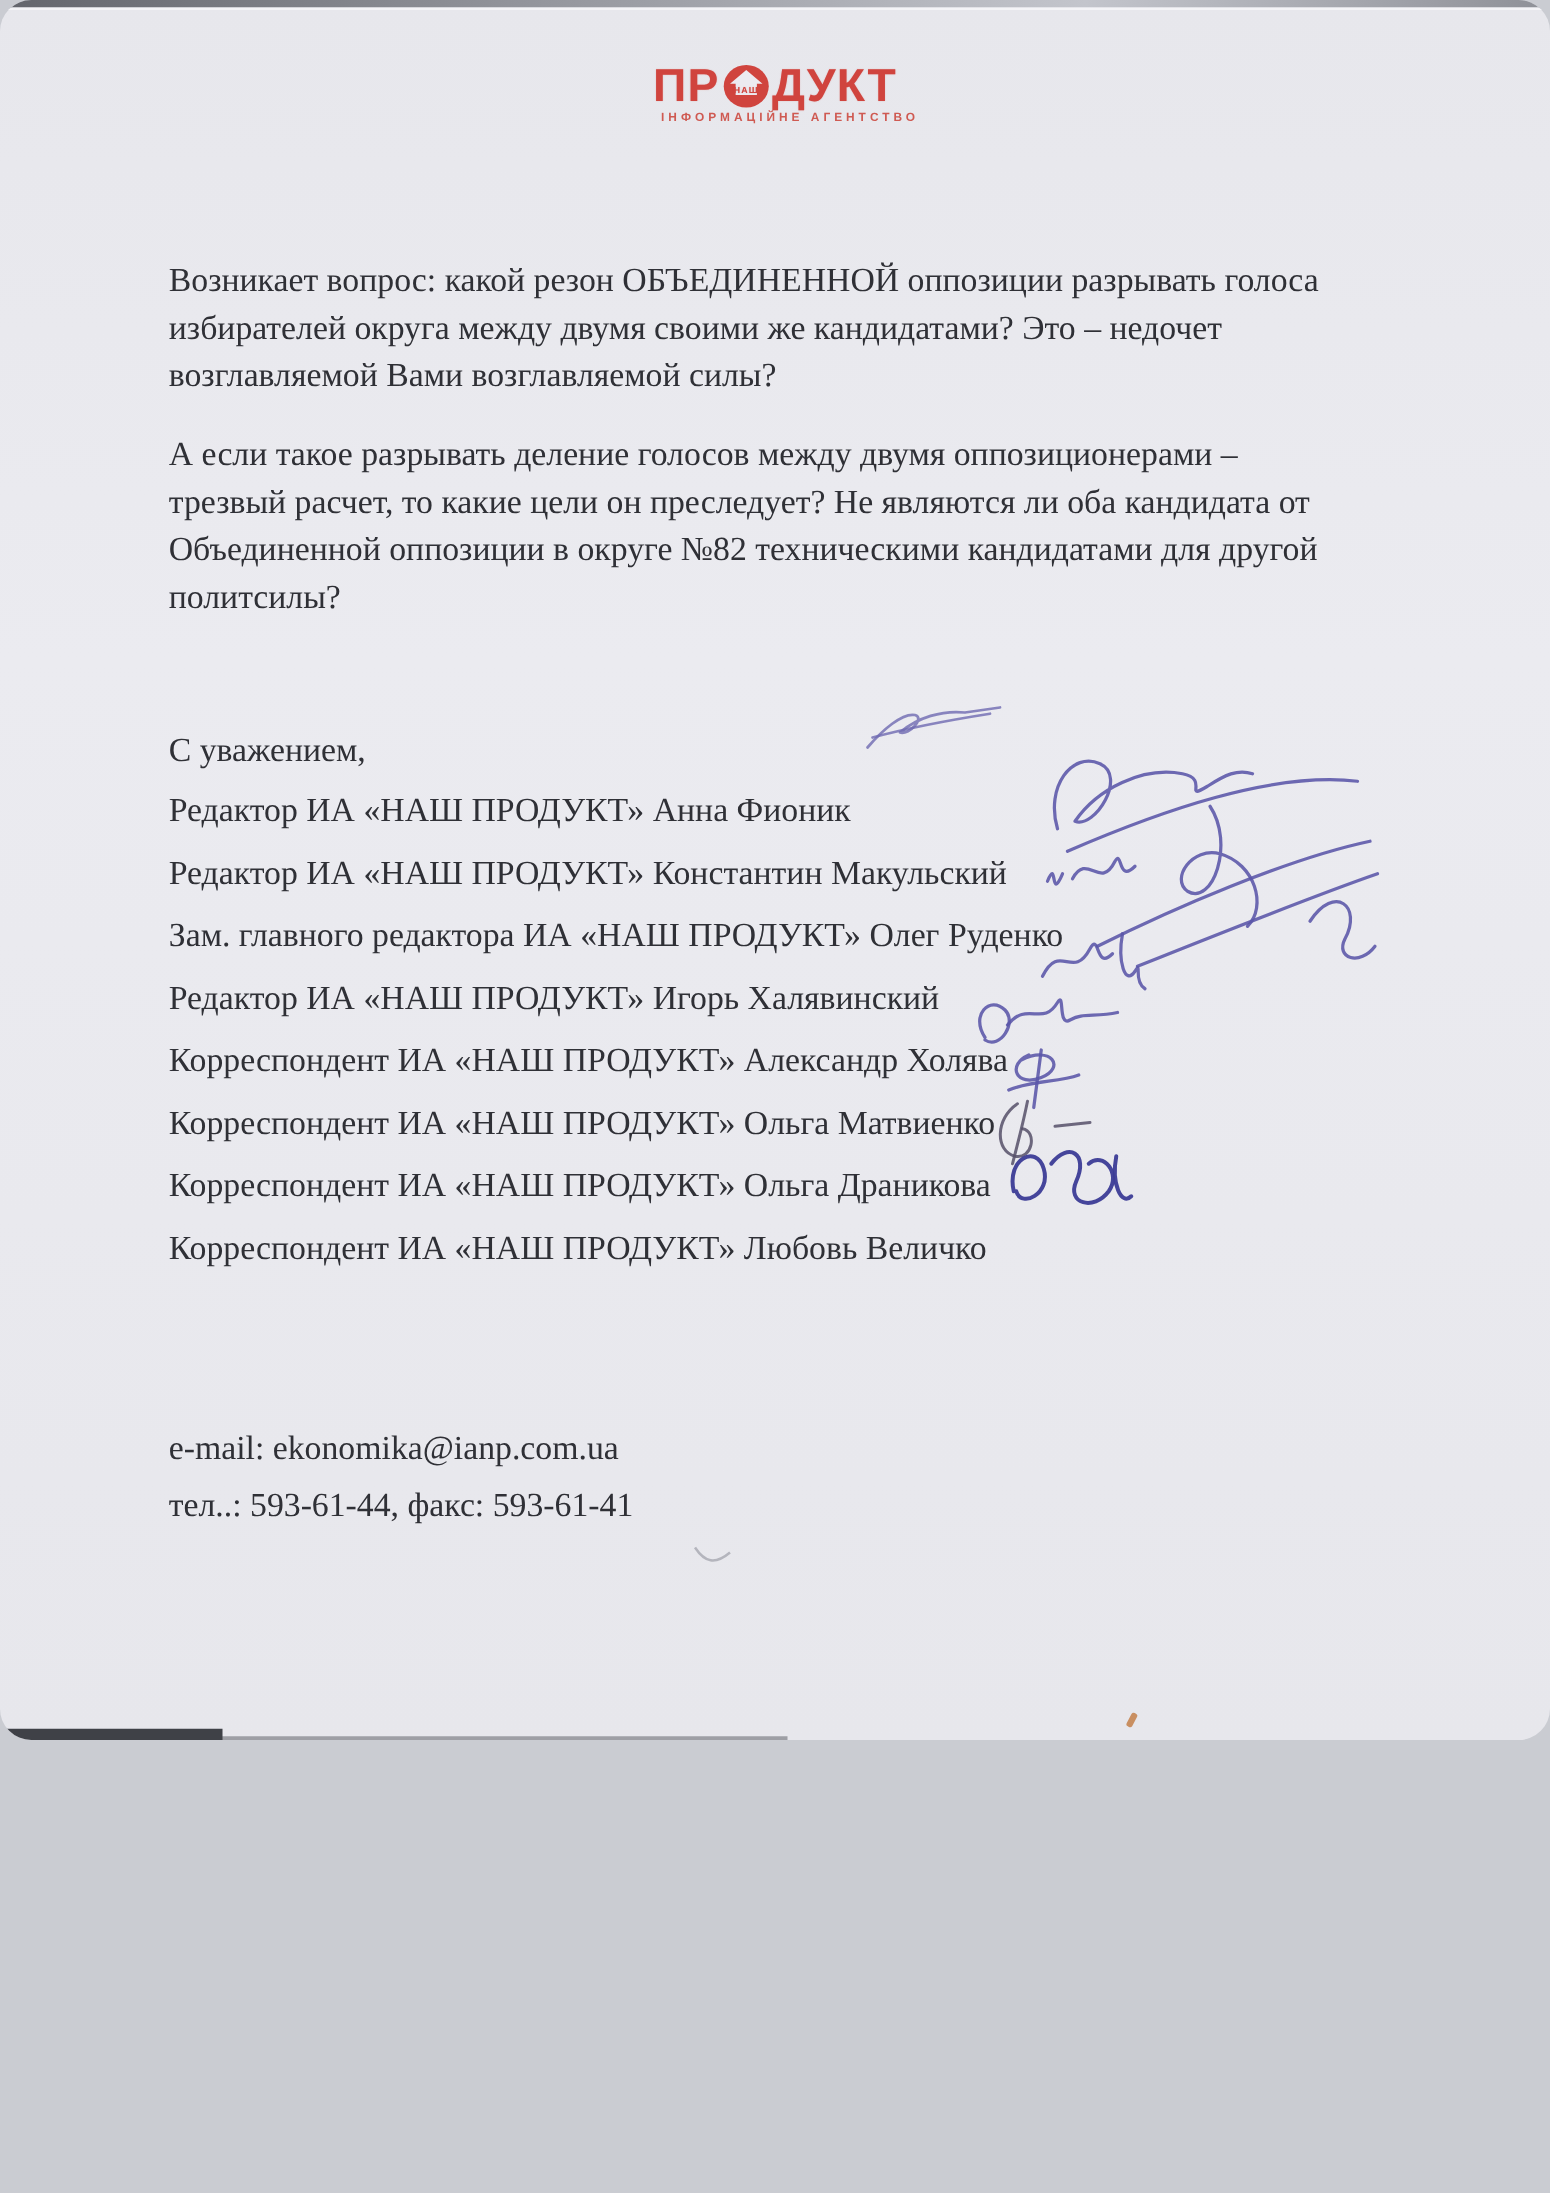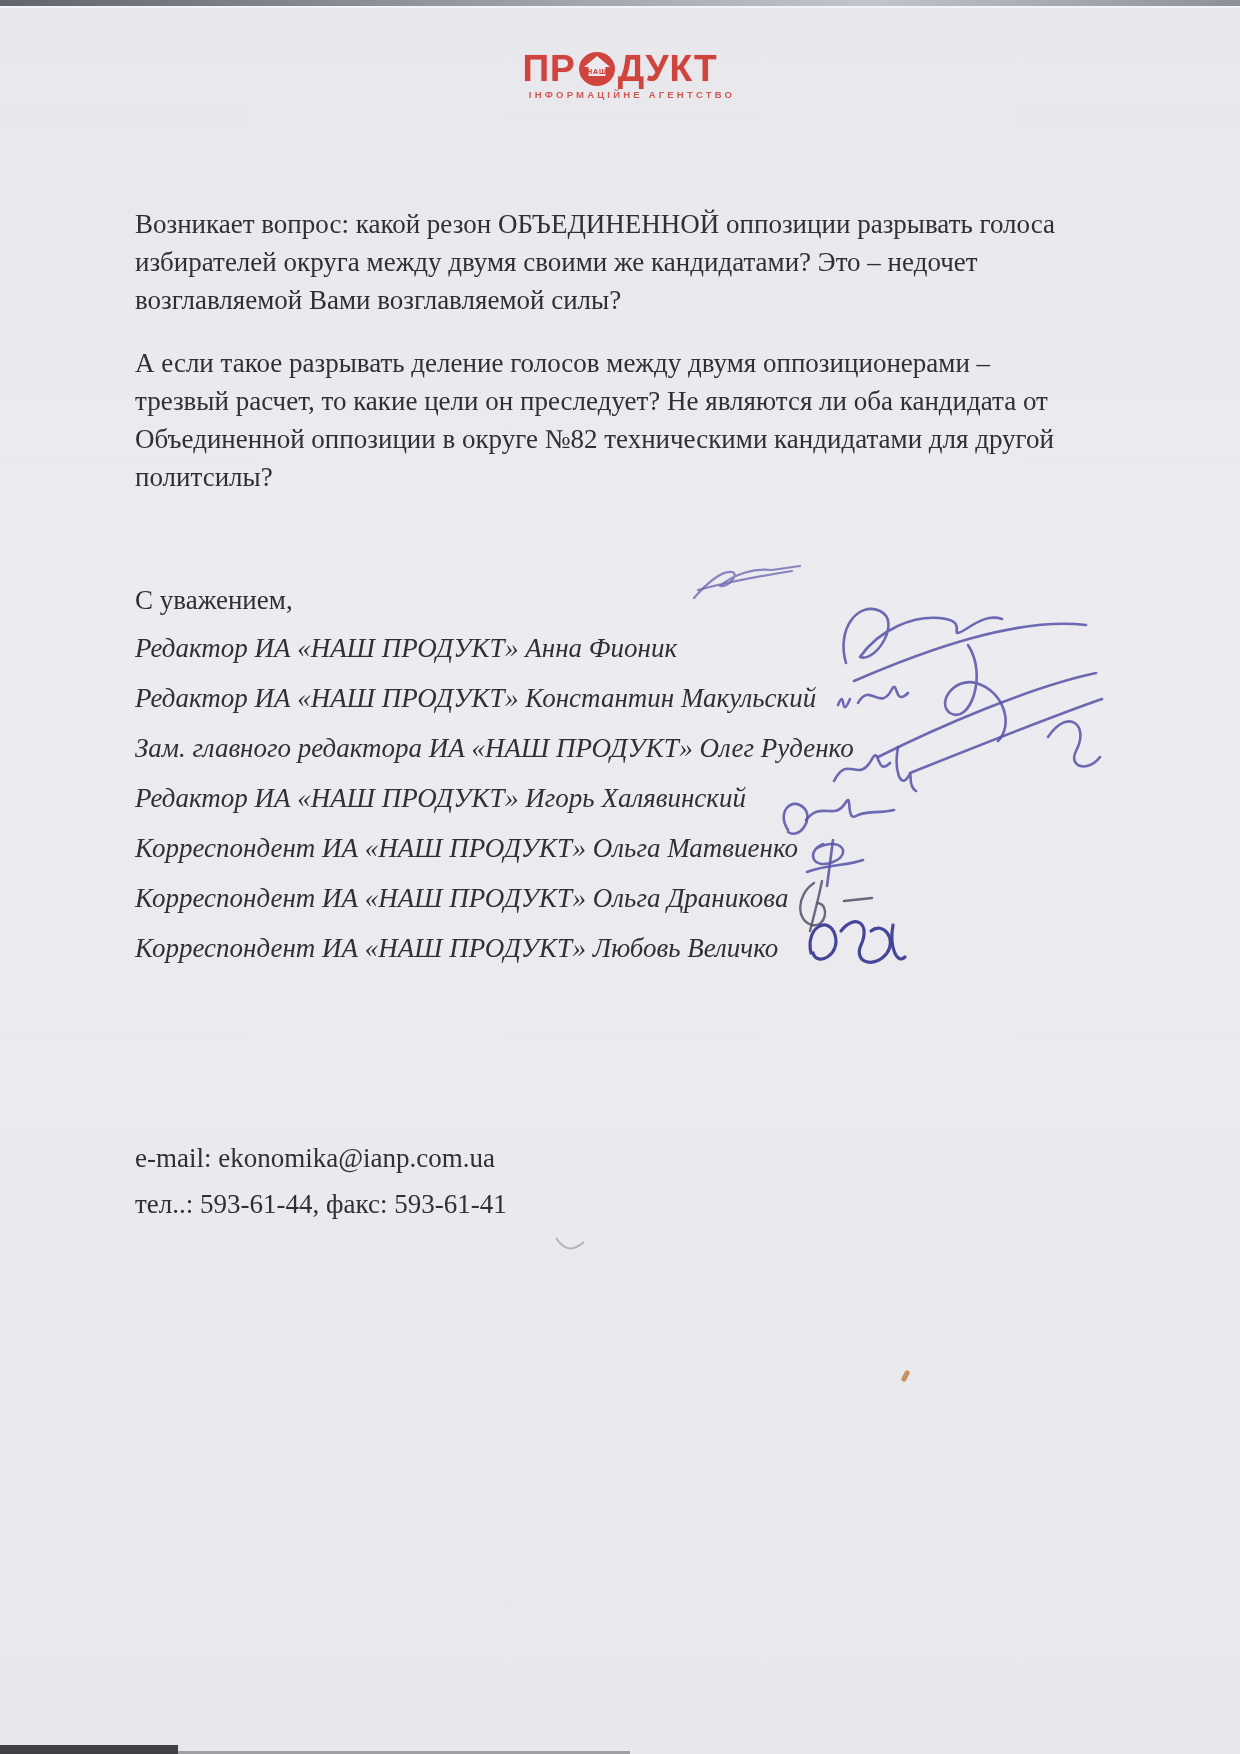--- a/index.html
+++ b/index.html
@@ -3,24 +3,25 @@
 <meta charset="utf-8">
 <style>
   html,body{margin:0;padding:0;}
   body{
     width:1240px;height:1754px;
     background:#caccd2;
     font-family:"Liberation Serif","DejaVu Serif",serif;
   }
   .page{
     position:relative;
-    width:1240px;height:1754px;
+    width:1240px;height:1392px;
     background:linear-gradient(180deg,#e7e7ec 0%,#ebebf0 38%,#e9e9ee 70%,#e7e7ec 100%);
     overflow:hidden;
     color:#2f3036;
+    border-radius:25px;
   }
   
   .edge-top{
     position:absolute;top:0;left:0;width:100%;height:6px;
     background:linear-gradient(90deg,#63656c 0%,#94969d 35%,#c3c5cc 70%,#8e9097 100%);
     border-bottom:2px solid #f4f4f7;
   }
   .edge-bottom-dark{
     position:absolute;bottom:0;left:0;width:178px;height:9px;
     background:#3f4147;
@@ -52,21 +53,21 @@
   
   .para{position:absolute;left:135px;width:940px;font-size:27px;line-height:38px;}
   .p1{top:205px;}
   .p2{top:344px;}
   .closing{position:absolute;left:135px;top:581px;font-size:27px;line-height:38px;}
   .signatories{
     position:absolute;left:135px;top:623px;width:800px;
     margin:0;padding:0;list-style:none;
     font-size:27px;
   }
-  .signatories li{height:50px;line-height:50px;white-space:nowrap;font-style:italic;}
+  .signatories li{height:50px;line-height:50px;white-space:nowrap;}
   .contact{position:absolute;left:135px;top:1139px;font-size:27px;line-height:38px;}
   .contact .phone{margin-top:8px;}
   
   .sig{position:absolute;pointer-events:none;}
   .sig path{fill:none;stroke:#5a55a8;stroke-width:2.6;stroke-linecap:round;stroke-linejoin:round;opacity:.88;}
   .sig.light path{stroke:#6f6ab2;stroke-width:2.2;opacity:.8;}
   .sig.dark path{stroke:#3c3c96;stroke-width:3.2;opacity:.95;}
   .sig.grayish path{stroke:#565068;stroke-width:2.4;opacity:.85;}
   
   .crease{position:absolute;left:552px;top:1232px;}
@@ -110,20 +111,21 @@
     <div class="line">политсилы?</div>
   </section>
 
   <div class="closing">С уважением,</div>
 
   <ul class="signatories">
     <li>Редактор ИА «НАШ ПРОДУКТ» Анна Фионик</li>
     <li>Редактор ИА «НАШ ПРОДУКТ» Константин Макульский</li>
     <li>Зам. главного редактора ИА «НАШ ПРОДУКТ» Олег Руденко</li>
     <li>Редактор ИА «НАШ ПРОДУКТ» Игорь Халявинский</li>
+    <li>Корреспондент ИА «НАШ ПРОДУКТ» Александр Холява</li>
     <li>Корреспондент ИА «НАШ ПРОДУКТ» Ольга Матвиенко</li>
     <li>Корреспондент ИА «НАШ ПРОДУКТ» Ольга Драникова</li>
     <li>Корреспондент ИА «НАШ ПРОДУКТ» Любовь Величко</li>
   </ul>
 
   <div class="contact">
     <div class="email">e-mail: ekonomika@ianp.com.ua</div>
     <div class="phone">тел..: 593-61-44, факс: 593-61-41</div>
   </div>
 

